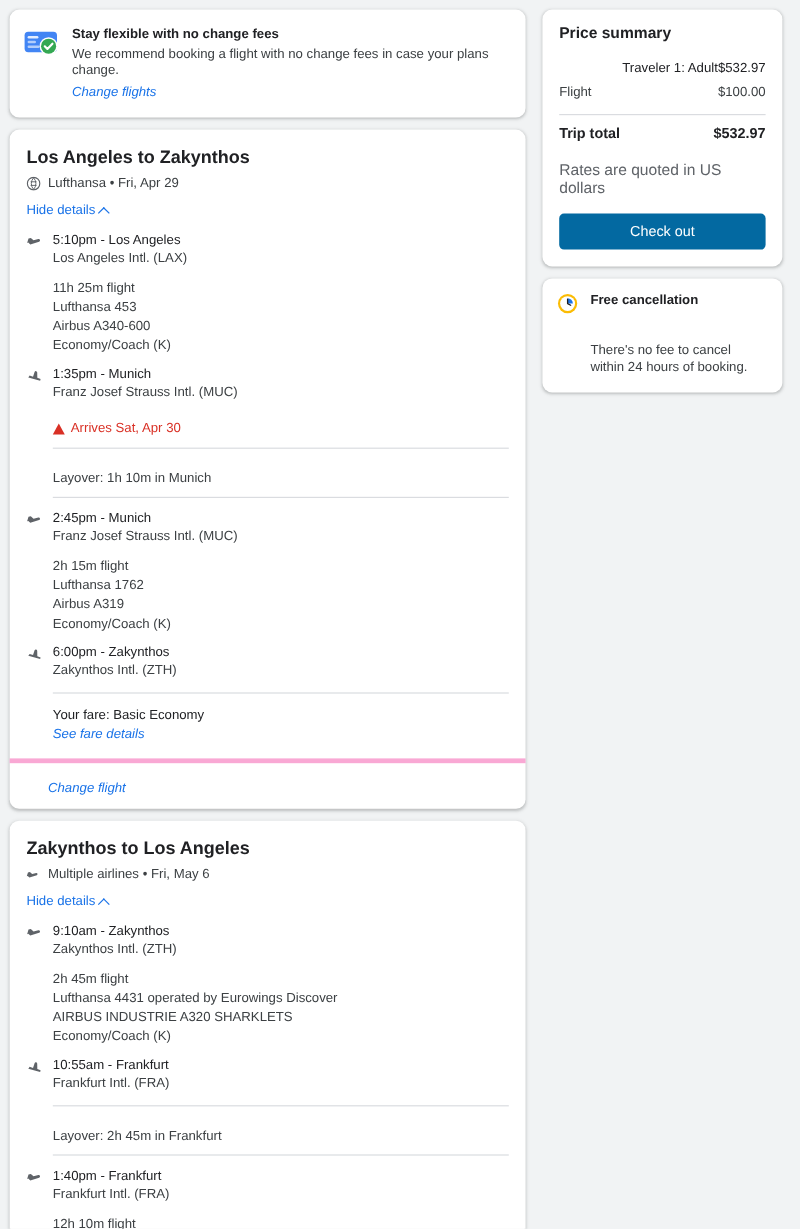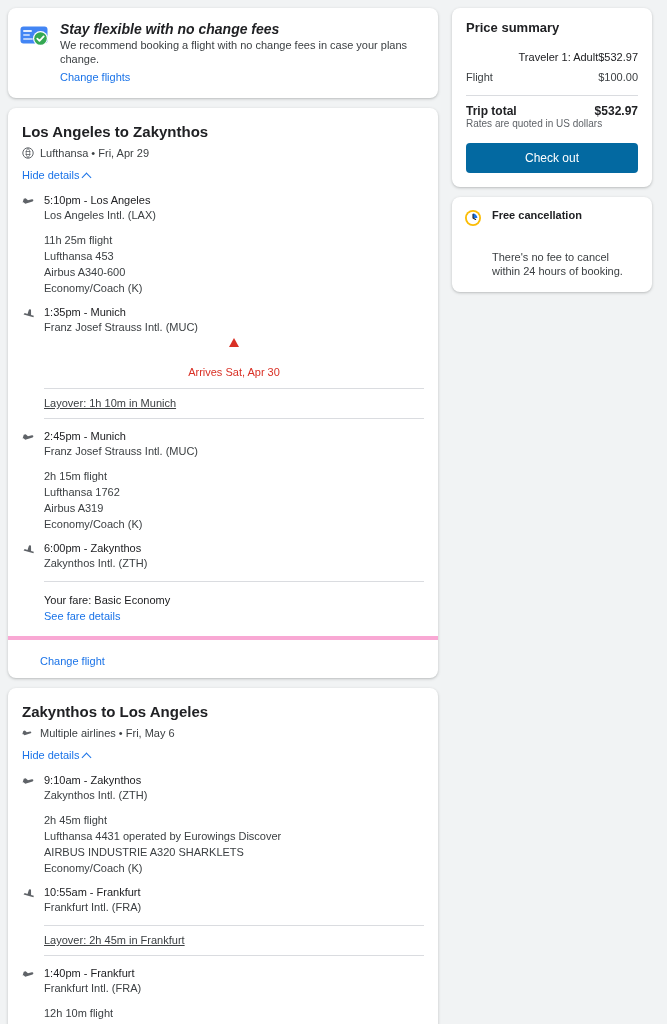--- a/index.html
+++ b/index.html
@@ -23,69 +23,68 @@
   .card {
     background: #fff;
     border-radius: 8px;
     box-shadow: 0 1px 2px rgba(60,64,67,.20), 0 1px 3px 1px rgba(60,64,67,.08);
   }
 
   
   .banner { display: flex; padding: 14px 14px 14px 12px; gap: 10px; align-items: flex-start; }
   .banner-icon { width: 30px; height: 26px; flex: none; position: relative; margin-top: 2px; }
   .banner-text { font-size: 11px; line-height: 14px; }
-  .banner-title { font-weight: bold; color: #202124; font-size: 14px; margin-bottom: 2px; font-style: italic; }
+  .banner-title { font-weight: bold; color: #202124; font-size: 11px; margin-bottom: 2px; }
   .banner-sub { color: #3c4043; font-size: 11px; }
-  .link { color: #1a73e8; font-size: 11px; cursor: pointer; display: inline-block; margin-top: 4px; }
+  .link { color: #1a73e8; font-size: 11px; cursor: pointer; display: inline-block; margin-top: 4px; font-style: italic; }
 
   
   .itin { padding: 14px 14px 0 14px; }
   .itin-title { font-size: 15px; font-weight: bold; line-height: 20px; margin-bottom: 5px; }
   .itin-sub { font-size: 11px; color: #3c4043; display: flex; align-items: center; gap: 6px; margin-bottom: 10px; }
   .hide-details { font-size: 11px; color: #1a73e8; cursor: pointer; display: flex; align-items: center; gap: 4px; margin-bottom: 12px; }
   .chev { display: inline-block; width: 7px; height: 7px; border-left: 1.4px solid #1a73e8; border-top: 1.4px solid #1a73e8; transform: rotate(45deg); position: relative; top: 2px; }
 
   .seg { padding-left: 0; }
   .seg-row { display: flex; gap: 8px; align-items: flex-start; }
   .seg-icon { width: 14px; flex: none; margin-top: 2px; color: #5f6368; }
   .seg-main { flex: 1; }
   .seg-time { font-size: 11px; color: #202124; line-height: 15px; }
   .seg-airport { font-size: 11px; color: #3c4043; line-height: 15px; }
   .seg-detail { font-size: 11px; color: #3c4043; line-height: 16px; }
   .seg-details-block { margin: 9px 0 9px 22px; }
-  .arrives-warn { font-size: 11px; color: #d93025; display: flex; align-items: center; gap: 19px; margin-top: 3px; flex-direction: column; }
+  .arrives-warn { font-size: 11px; color: #d93025; display: flex; align-items: center; gap: 5px; margin-top: 16px; }
   .warn-tri { width: 0; height: 0; border-left: 5px solid transparent; border-right: 5px solid transparent; border-bottom: 9px solid #d93025; position: relative; }
 
   .layover {
     margin: 10px 0 10px 22px;
     border-top: 1px solid #dadce0;
     border-bottom: 1px solid #dadce0;
-    padding: 8px 0 9px 0;
+    padding: 19px 0 9px 0;
     font-size: 11px;
     color: #3c4043;
-    text-decoration: underline;
   }
   .rule { border-top: 1px solid #dadce0; margin: 10px 0 0 22px; }
 
   .fare { padding: 12px 14px 12px 36px; }
   .fare-line { font-size: 11px; color: #202124; }
   .card-footer {
     border-top: 4px solid #f9a8d4;
     padding: 11px 32px;
     font-size: 11px;
   }
 
   
   .ps { padding: 12px 14px 14px 14px; }
   .ps-title { font-size: 13px; font-weight: bold; margin-bottom: 12px; }
   .ps-row { display: flex; justify-content: space-between; font-size: 11px; line-height: 20px; color: #3c4043; }
   .ps-row.head { color: #202124; justify-content: flex-end; }
   .ps-divider { border-top: 1px solid #dadce0; margin: 8px 0 8px 0; }
   .ps-total { display: flex; justify-content: space-between; font-size: 12px; font-weight: bold; color: #202124; }
-  .ps-note { font-size: 10px; color: #5f6368; margin-top: 0; }
+  .ps-note { font-size: 13px; color: #5f6368; margin-top: 16px; }
   .checkout {
     margin-top: 14px;
     width: 100%;
     background: #0369a1;
     color: #fff;
     border: none;
     border-radius: 4px;
     height: 30px;
     font-size: 12px;
     font-family: "Liberation Sans", sans-serif;

